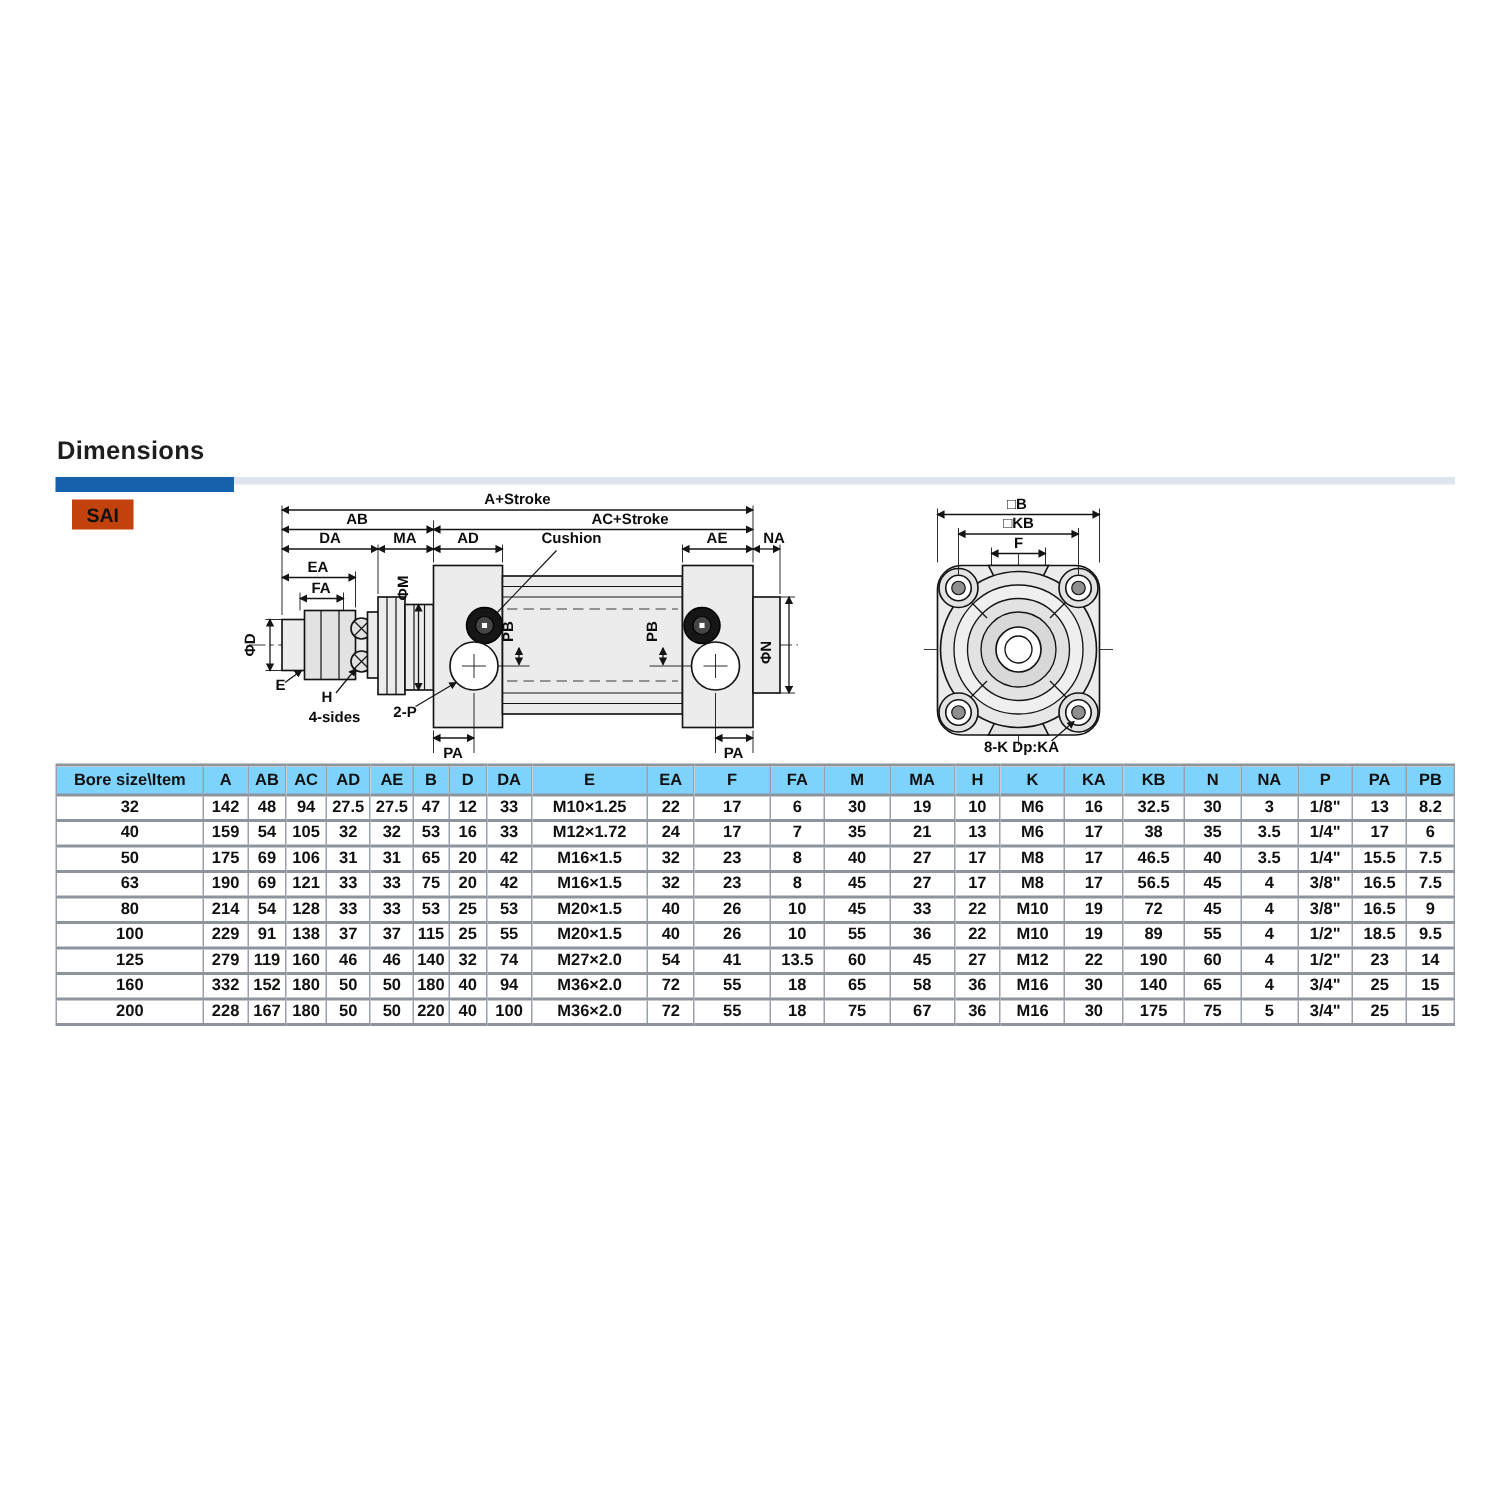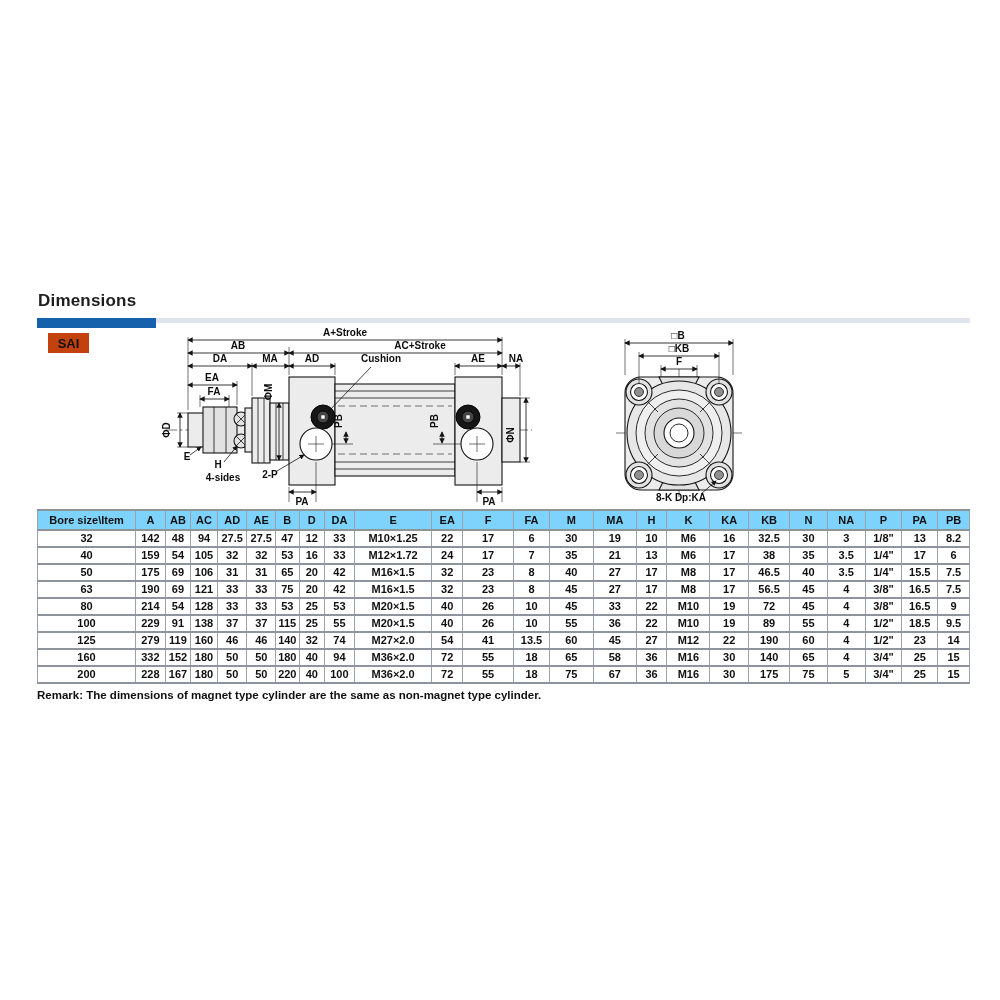--- a/index.html
+++ b/index.html
@@ -528,15 +528,14 @@
             <td>75</td>
             <td>5</td>
             <td>3/4"</td>
             <td>25</td>
             <td>15</td>
           </tr>
         </tbody>
     </table>
   </div>
 
-  <div class="remark">Remark: The dimensions of magnet type cylinder are the same as non-magnet type cylinder.</div>
 
 </div>
 
 </body></html>

